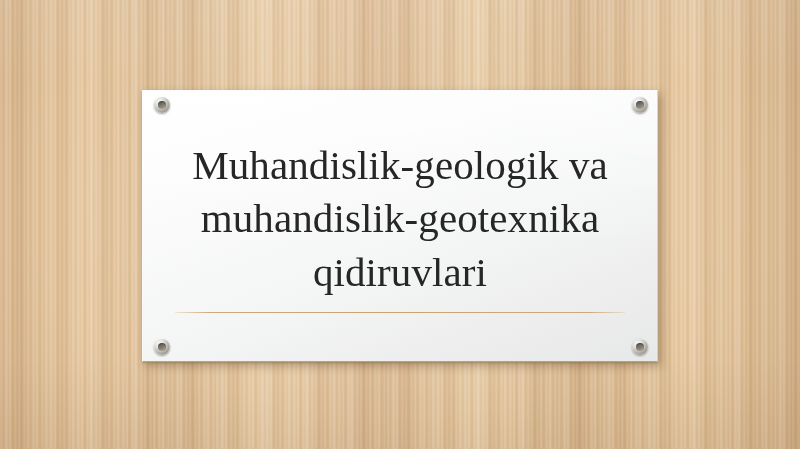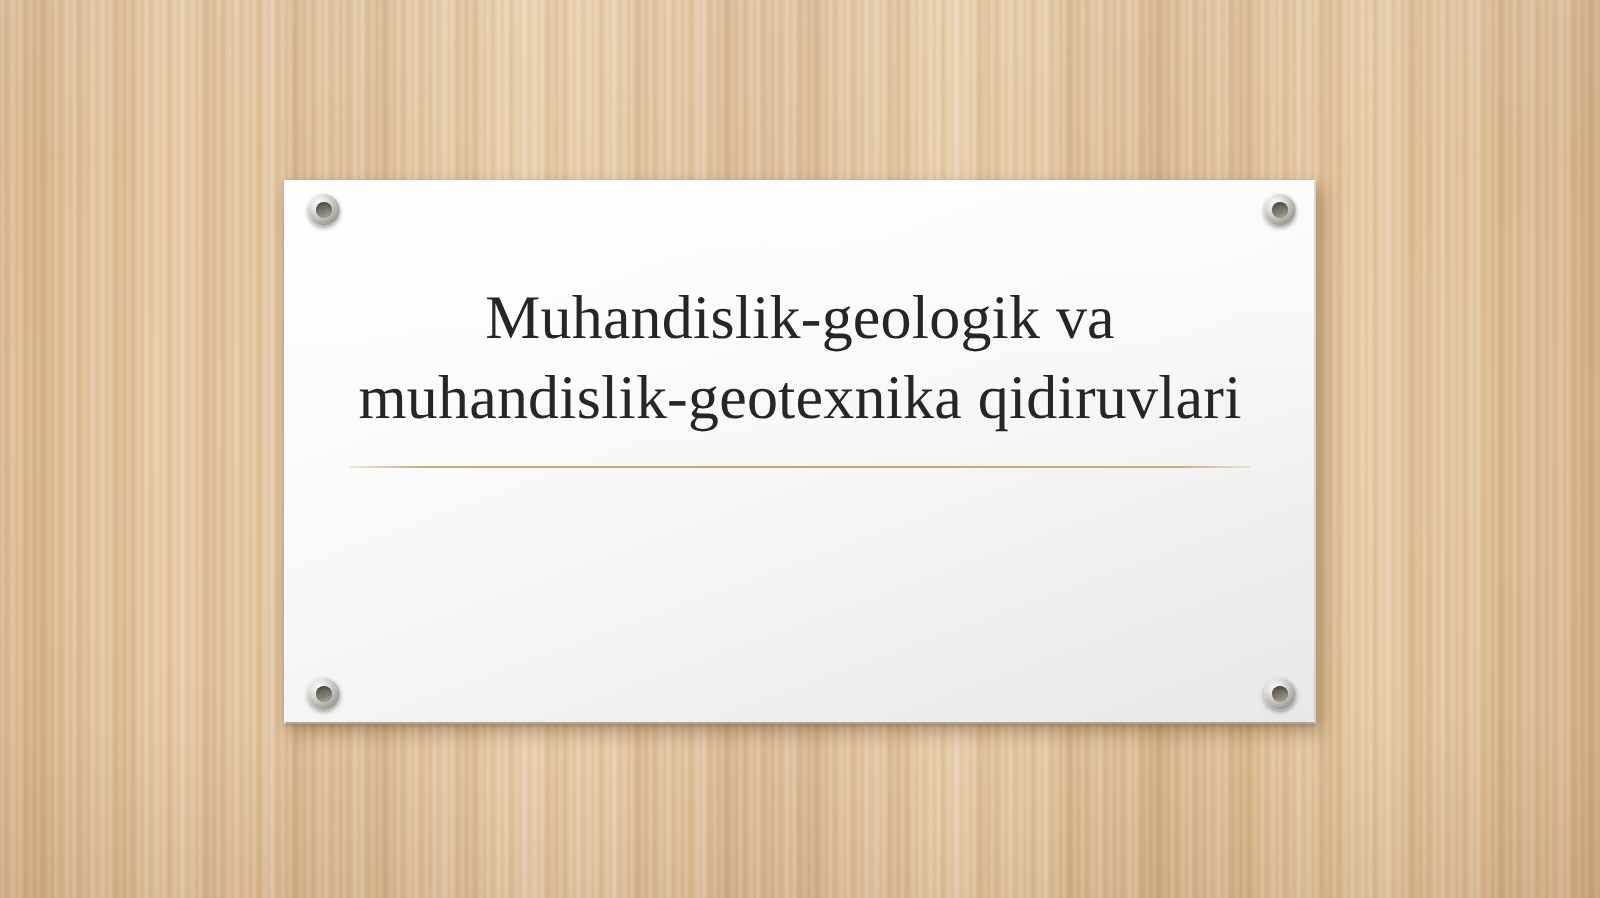--- a/index.html
+++ b/index.html
@@ -161,21 +161,21 @@
   .title-block {
     position: absolute;
     left: 20px;
     right: 20px;
     top: 48px;
     text-align: center;
   }
   .title {
     margin: 0;
     font-family: "Liberation Serif", "DejaVu Serif", serif;
-    font-size: 31px;
+    font-size: 41px;
     line-height: 1.30;
     font-weight: 400;
     color: #262626;
     letter-spacing: 0.1px;
     white-space: pre-line;
   }
   .title-rule {
     margin: 13px auto 0 auto;
     width: 450px;
     height: 1px;

